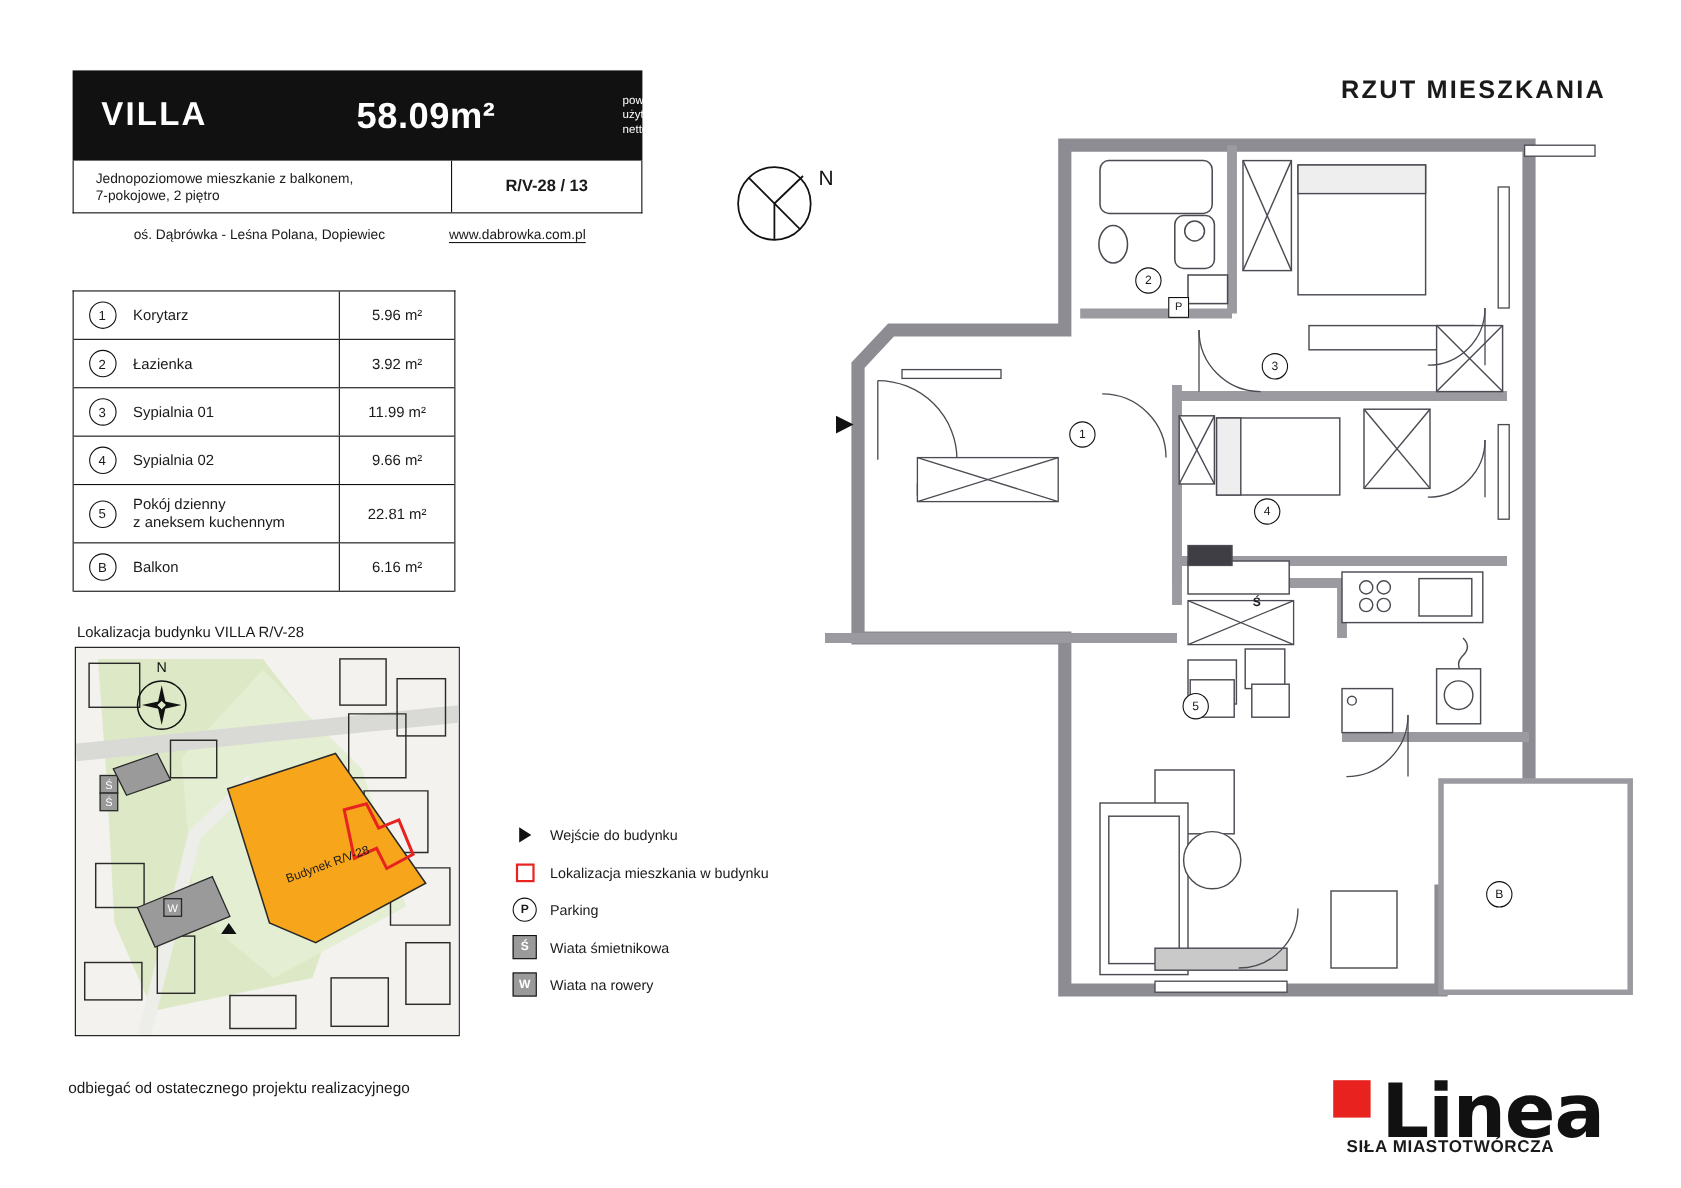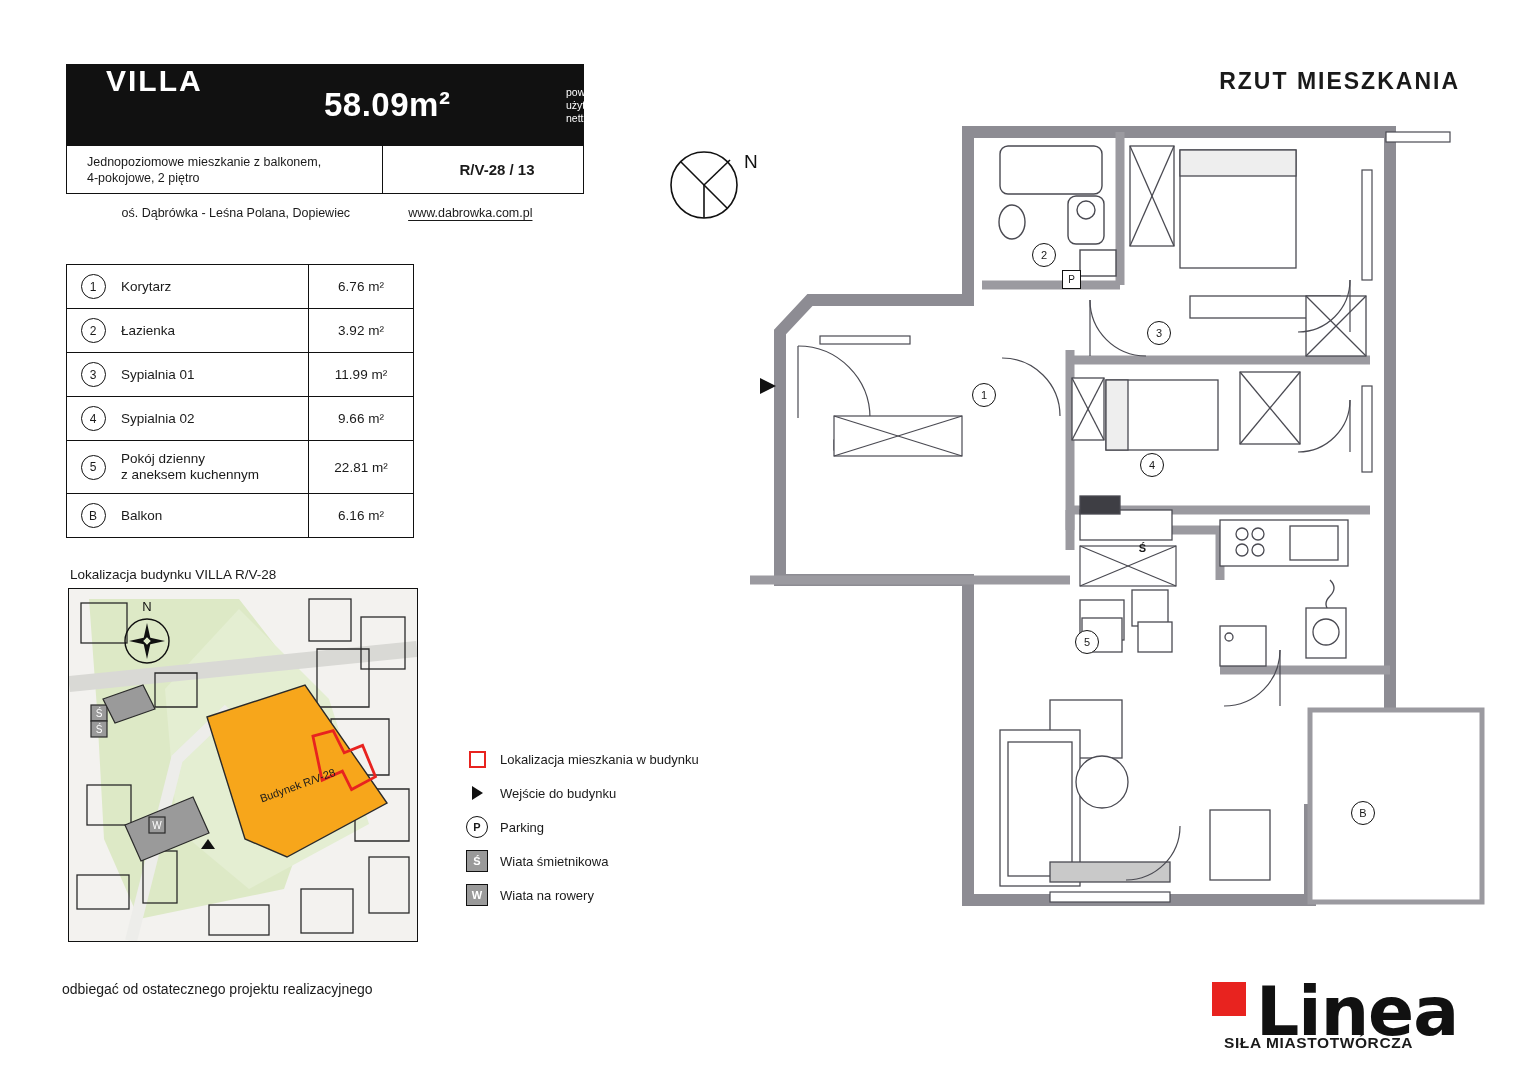--- a/index.html
+++ b/index.html
@@ -1,27 +1,27 @@
 <!DOCTYPE html>
 <html><head>
 <meta charset="utf-8">
 <style>
   html,body{margin:0;padding:0;background:#ffffff;}
   body{font-family:"Liberation Sans", sans-serif;color:#1a1a1a;}
   #page{position:relative;width:1528px;height:1080px;overflow:hidden;background:#fff;}
 
   
   .badge-wrap{position:absolute;left:66px;top:64px;width:518px;}
-  .badge-black{background:#111;color:#fff;height:82px;display:flex;align-items:flex-start;padding:0 0 0 40px;box-sizing:border-box;position:relative;}
+  .badge-black{background:#111;color:#fff;height:82px;display:flex;align-items:center;padding:0 0 0 26px;box-sizing:border-box;position:relative;}
   .badge-title{font-size:30px;letter-spacing:2px;font-weight:700;}
   .badge-area{position:absolute;left:258px;top:50%;transform:translateY(-50%);font-size:33px;font-weight:700;letter-spacing:.5px;}
   .badge-sub{position:absolute;left:500px;top:50%;transform:translateY(-50%);font-size:10.5px;line-height:13px;}
   .badge-row2{display:flex;border:1px solid #111;border-top:none;height:48px;box-sizing:border-box;}
   .badge-desc{flex:1;display:flex;flex-direction:column;justify-content:center;padding-left:20px;font-size:12.5px;line-height:16px;}
-  .badge-code{width:172px;border-left:1px solid #111;display:flex;align-items:center;justify-content:center;font-size:15px;font-weight:700;padding-left:28px;}
+  .badge-code{width:172px;border-left:1px solid #111;display:flex;align-items:center;justify-content:center;font-size:15px;font-weight:700;}
   .badge-row3{display:flex;align-items:center;height:38px;justify-content:center;}
   .badge-loc{font-size:12.5px;padding-left:4px;}
   .badge-url{font-size:12.5px;margin-left:58px;text-decoration:underline;text-underline-offset:3px;}
 
   
   .rooms{position:absolute;left:66px;top:264px;width:348px;border:1px solid #111;border-bottom:none;box-sizing:border-box;}
   .room-row{display:flex;align-items:center;border-bottom:1px solid #111;height:44px;box-sizing:border-box;}
   .room-num{width:52px;display:flex;align-items:center;justify-content:center;}
   .circ{width:23px;height:23px;border:1.3px solid #111;border-radius:50%;display:flex;align-items:center;justify-content:center;font-size:12px;}
   .room-name{flex:1;font-size:13.5px;line-height:16px;padding-left:2px;}
@@ -72,37 +72,37 @@
       <div class="badge-area">58.09m²</div>
       <div class="badge-sub">
         <div>powierzchnia</div>
         <div>użytkowa</div>
         <div>netto</div>
       </div>
     </div>
     <div class="badge-row2">
       <div class="badge-desc">
         <div>Jednopoziomowe mieszkanie z balkonem,</div>
-        <div>4-pokojowe, 2 piętro</div>
+        <div>7-pokojowe, 2 piętro</div>
       </div>
       <div class="badge-code">R/V-28 / 13</div>
     </div>
     <div class="badge-row3">
       <div class="badge-loc">oś. Dąbrówka - Leśna Polana, Dopiewiec</div>
       <div class="badge-url">www.dabrowka.com.pl</div>
     </div>
   </div>
 
   <div class="rooms">
     <div class="room-row">
       <div class="room-num">
           <span class="circ">1</span>
         </div>
       <div class="room-name">Korytarz</div>
-      <div class="room-area">6.76 m²</div>
+      <div class="room-area">5.96 m²</div>
     </div>
     <div class="room-row">
       <div class="room-num">
           <span class="circ">2</span>
         </div>
       <div class="room-name">Łazienka</div>
       <div class="room-area">3.92 m²</div>
     </div>
     <div class="room-row">
       <div class="room-num">
@@ -188,29 +188,29 @@
         <polygon points="60,52 78,48 74,52 78,56" fill="#111"></polygon>
         <polygon points="96,52 78,56 82,52 78,48" fill="#111"></polygon>
         <text x="78" y="22" text-anchor="middle" font-size="13" font-family="Liberation Sans, sans-serif" fill="#111">N</text>
       </g>
     </svg>
   </div>
 
   <div class="legend">
     <div class="leg-row">
       <div class="leg-ico">
+          <span class="tri-blk"></span>
+        </div>
+      <div class="leg-txt">Wejście do budynku</div>
+    </div>
+    <div class="leg-row">
+      <div class="leg-ico">
           <span class="sq-red"></span>
         </div>
       <div class="leg-txt">Lokalizacja mieszkania w budynku</div>
-    </div>
-    <div class="leg-row">
-      <div class="leg-ico">
-          <span class="tri-blk"></span>
-        </div>
-      <div class="leg-txt">Wejście do budynku</div>
     </div>
     <div class="leg-row">
       <div class="leg-ico">
           <span class="cir-lbl">P</span>
         </div>
       <div class="leg-txt">Parking</div>
     </div>
     <div class="leg-row">
       <div class="leg-ico">
           <span class="sq-lbl">Ś</span>

